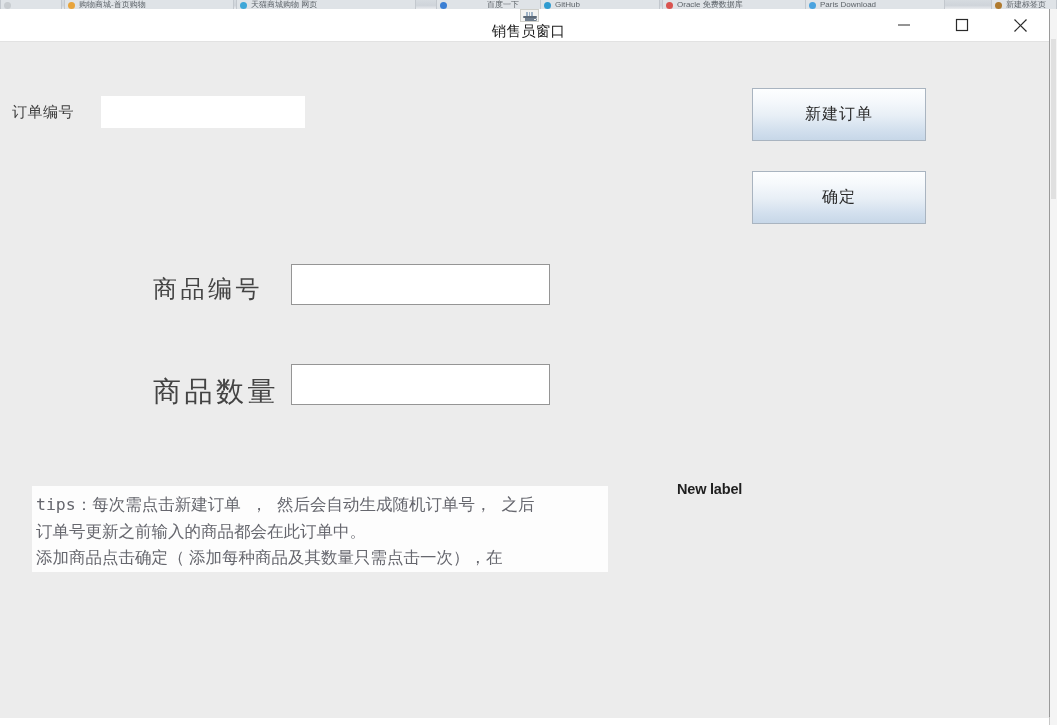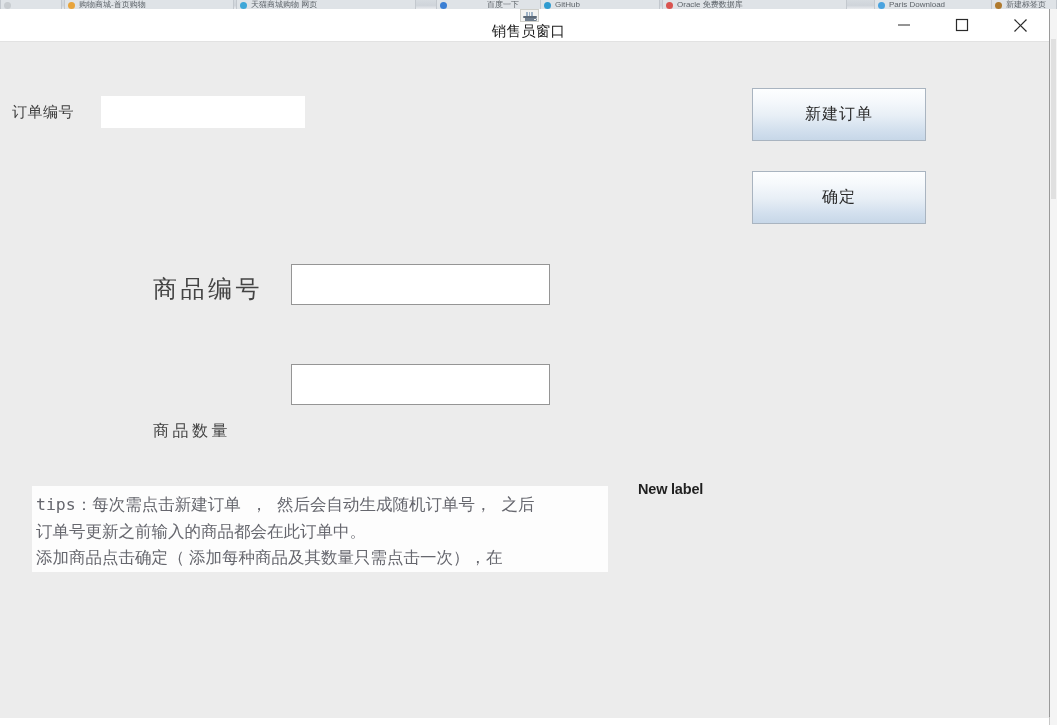--- a/index.html
+++ b/index.html
@@ -146,24 +146,23 @@
     letter-spacing: 0.5px;
   }
   #label-product-no {
     left: 153px; top: 231px;
     font-size: 24px;
     letter-spacing: 3.5px;
     color: #434343;
   }
   #label-product-qty {
     left: 153px; top: 331px;
-    font-size: 16px;
+    font-size: 28px;
     letter-spacing: 3.5px;
     color: #434343;
-    margin-top: 48px;
   }
 
   
   .text-field {
     position: absolute;
     background: #ffffff;
     box-sizing: border-box;
     font-family: "Liberation Sans", sans-serif;
     font-size: 14px;
     color: #222;
@@ -228,21 +227,21 @@
     white-space: nowrap;
     letter-spacing: 0px;
   }
   .tips-line.first {
     font-family: "DejaVu Sans Mono", "Liberation Mono", monospace;
   }
 
   
   #new-label {
     position: absolute;
-    left: 638px; top: 439px;
+    left: 677px; top: 439px;
     font-size: 14.5px;
     font-weight: bold;
     color: #1f1f1f;
     letter-spacing: -0.2px;
     white-space: nowrap;
   }
 
   
   #bg-scroll-edge {
     position: absolute;
@@ -280,21 +279,21 @@
     <span>百度一下</span>
   </div>
   <div class="bg-tab" style="left:540px;width:120px;">
     <span class="favicon" style="background:#2f9bd0"></span>
     <span>GitHub</span>
   </div>
   <div class="bg-tab" style="left:662px;width:185px;">
     <span class="favicon" style="background:#d9534f"></span>
     <span>Oracle 免费数据库</span>
   </div>
-  <div class="bg-tab" style="left:874px;width:140px;">
+  <div class="bg-tab" style="left:805px;width:140px;">
     <span class="favicon" style="background:#4aa3df"></span>
     <span>Paris Download</span>
   </div>
   <div class="bg-tab" style="left:991px;width:66px;">
     <span class="favicon" style="background:#b07a2e"></span>
     <span>新建标签页</span>
   </div>
 </div>
 
 <div id="bg-scroll-edge">

